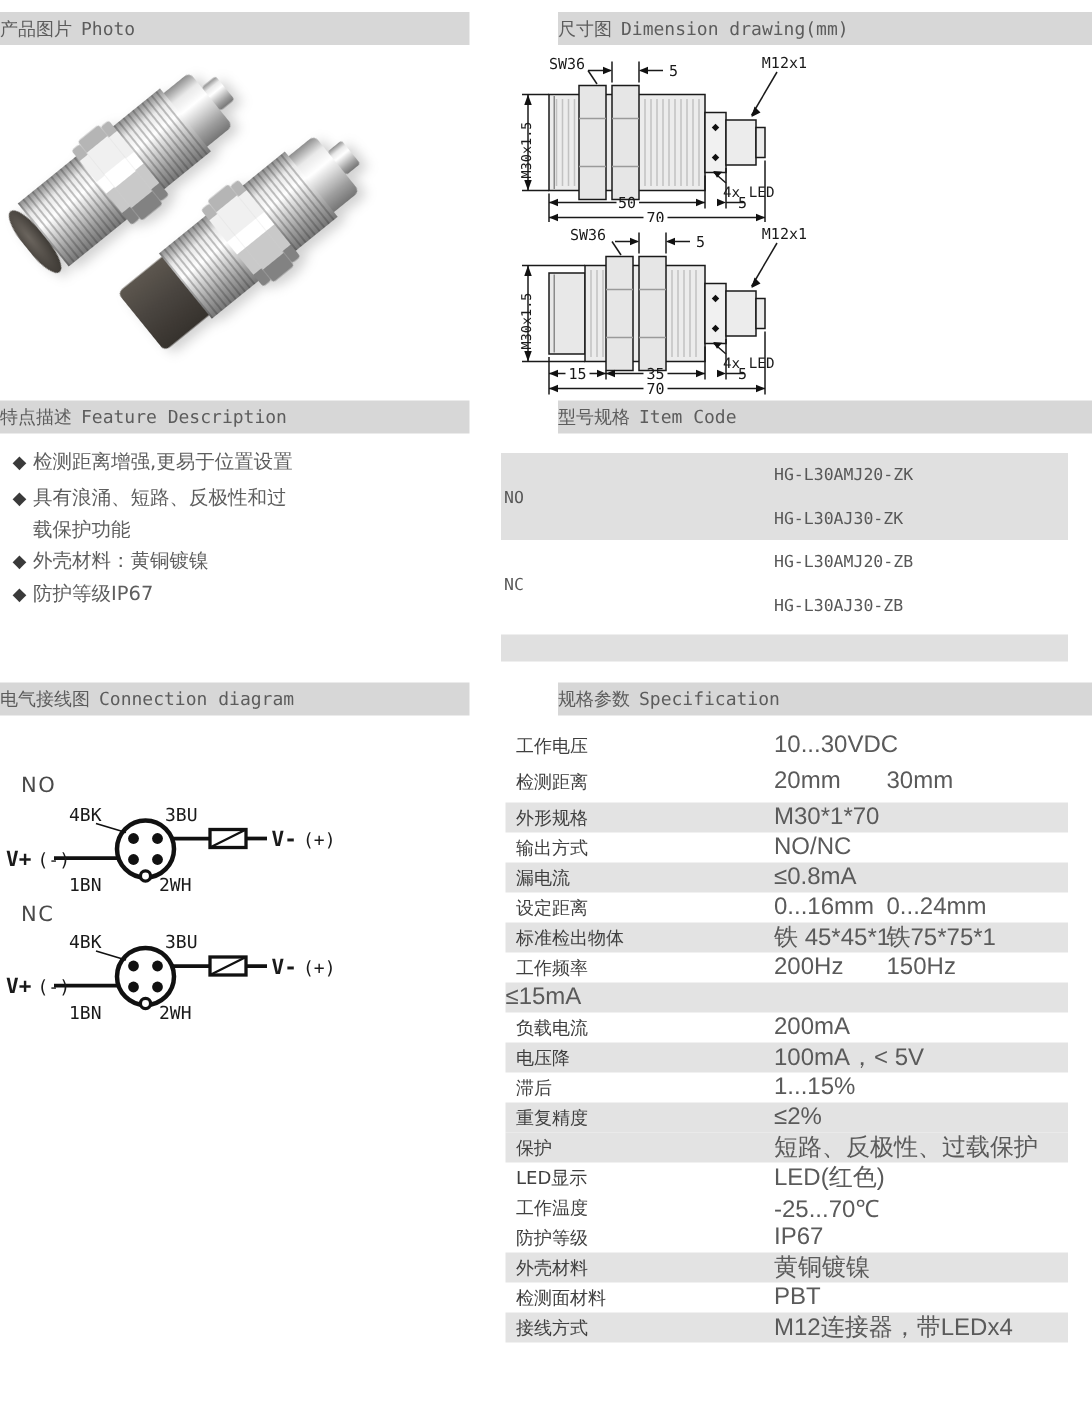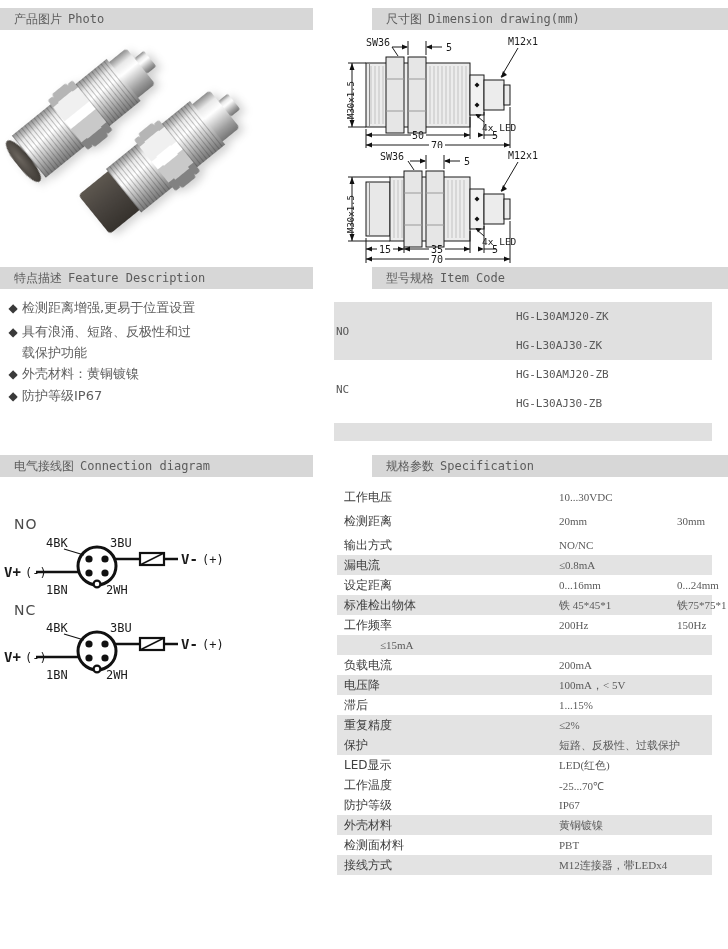--- a/index.html
+++ b/index.html
@@ -1,21 +1,21 @@
 <!DOCTYPE html>
 <html lang="zh"><head>
 <meta charset="utf-8">
 <style>
   html,body{margin:0;padding:0;}
   body{font-family:"DejaVu Sans",sans-serif;background:#ffffff;}
   .page{position:relative;width:728px;height:949px;background:#ffffff;overflow:hidden;}
 
   
   .hdr{position:absolute;height:22px;background:#d7d7d7;color:#5c5c5c;
-       line-height:22px;font-size:12px;padding-left:14px;box-sizing:border-box;
+       line-height:22px;font-size:12px;box-sizing:border-box;
        white-space:nowrap;overflow:hidden;}
   .hdr .en{font-family:"DejaVu Sans Mono",monospace;margin-left:6px;font-size:12px;}
   .hdr-l{left:0;width:313px;}
   .hdr-r{left:337px;width:375px;margin-left:35px;}
 
   
   .photo{position:absolute;left:0;top:36px;width:316px;height:224px;background:#fff;}
   .sensor{position:absolute;display:flex;align-items:center;
           filter:drop-shadow(3px 5px 4px rgba(0,0,0,0.18));}
   .metal{background:linear-gradient(180deg,#8e8e8e 0%,#e9e9e9 20%,#ffffff 40%,
@@ -48,21 +48,21 @@
   .conn-label{position:absolute;left:14px;font-size:14px;color:#4a4a4a;letter-spacing:1px;}
   .conn-svg{position:absolute;left:2px;}
 
   
   .spec{position:absolute;left:337px;top:487px;width:375px;}
   .spec-row{display:flex;align-items:center;height:20px;}
   .spec-row.gray{background:#e3e3e3;}
   .spec-row.tall{height:28px;}
   .spec-label{width:179px;flex:0 0 179px;padding-left:7px;box-sizing:border-box;
               font-size:12px;color:#404040;white-space:nowrap;}
-  .spec-v{font-family:Liberation Serif, serif;font-size:11px;color:#5a5a5a;white-space:nowrap;margin-left:43px;}
+  .spec-v{font-family:Liberation Sans, sans-serif;font-size:16px;color:#5a5a5a;white-space:nowrap;}
   .spec-v1{width:75px;flex:0 0 75px;}
 
   
   .dim-svg{position:absolute;left:342px;}
   svg text{font-family:"DejaVu Sans Mono",monospace;fill:#1a1a1a;}
 </style>
 </head>
 <body>
 
 <div class="page">
@@ -308,20 +308,24 @@
   <div class="spec" id="spec-table">
       <div class="spec-row">
         <div class="spec-label">工作电压</div>
         <div class="spec-v spec-v1">10...30VDC</div>
       </div>
       <div class="spec-row tall">
         <div class="spec-label">检测距离</div>
         <div class="spec-v spec-v1">20mm</div>
         <div class="spec-v">30mm</div>
       </div>
+      <div class="spec-row gray">
+        <div class="spec-label">外形规格</div>
+        <div class="spec-v spec-v1">M30*1*70</div>
+      </div>
       <div class="spec-row">
         <div class="spec-label">输出方式</div>
         <div class="spec-v spec-v1">NO/NC</div>
       </div>
       <div class="spec-row gray">
         <div class="spec-label">漏电流</div>
         <div class="spec-v spec-v1">≤0.8mA</div>
       </div>
       <div class="spec-row">
         <div class="spec-label">设定距离</div>

